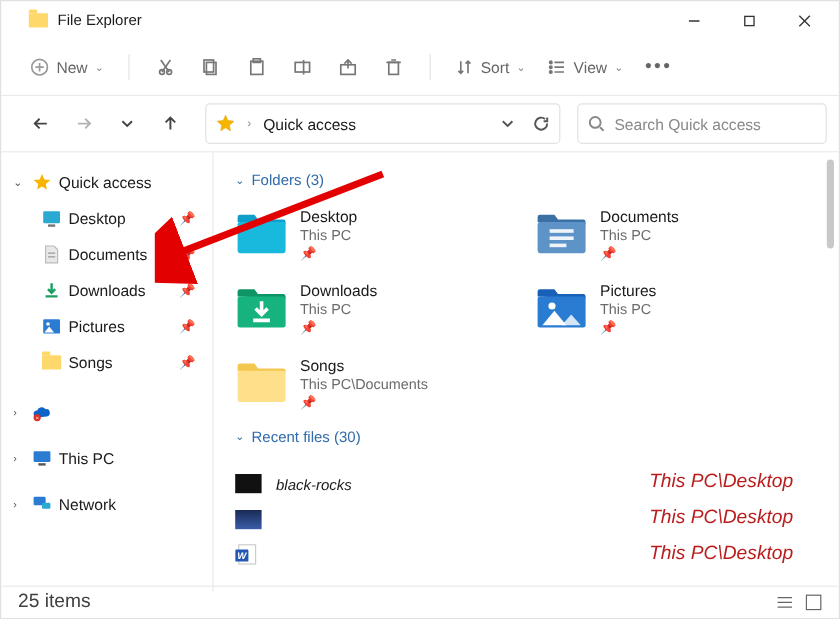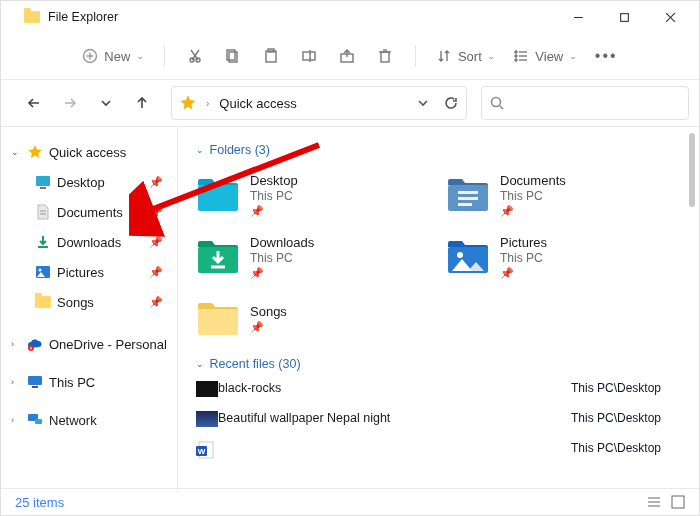--- a/index.html
+++ b/index.html
@@ -5,21 +5,21 @@
 html,body{margin:0;padding:0;font-family:"Segoe UI",Arial,sans-serif;font-size:13px;color:#1a1a1a;background:#fff;}
 body{width:700px;height:516px;overflow:hidden;border:1px solid #e0e0e0;box-sizing:border-box;position:relative;}
 
 .titlebar{height:32px;display:flex;align-items:center;padding:0 6px;margin-left:17px;}
 .titlebar .ico{width:16px;height:16px;margin-right:8px;}
 .titlebar .title{font-size:12.5px;}
 .winctrl{margin-left:auto;display:flex;}
 .winctrl div{width:46px;height:32px;display:flex;align-items:center;justify-content:center;}
 .winctrl svg{width:11px;height:11px;}
 
-.toolbar{height:46px;display:flex;align-items:center;padding:0 24px;gap:18px;border-bottom:1px solid #eaeaea;color:#666;justify-content:center;}
+.toolbar{height:46px;display:flex;align-items:center;padding:0 24px;gap:18px;border-bottom:1px solid #eaeaea;color:#666;}
 .toolbar .slot{display:flex;align-items:center;gap:6px;font-size:13px;}
 .toolbar .iconbtn{width:20px;height:20px;display:flex;align-items:center;justify-content:center;}
 .toolbar svg{width:16px;height:16px;fill:none;stroke:#777;stroke-width:1.4;}
 .toolbar .pipe{width:1px;height:22px;background:#e4e4e4;margin:0 2px;}
 .toolbar .new svg{stroke:#999;}
 .toolbar .caret{font-size:9px;color:#888;}
 
 .navrow{height:46px;display:flex;align-items:center;padding:0 10px 0 18px;gap:6px;border-bottom:1px solid #eaeaea;}
 .navrow .nb{width:30px;height:30px;display:flex;align-items:center;justify-content:center;color:#555;}
 .navrow svg{width:14px;height:14px;fill:none;stroke:#444;stroke-width:1.6;}
@@ -42,26 +42,26 @@
 .section-h{color:#2f6aab;font-size:12.5px;display:flex;align-items:center;gap:6px;margin:4px 0 10px;}
 .section-h .chev{font-size:9px;}
 .folders{display:flex;flex-wrap:wrap;gap:6px 20px;}
 .fcard{width:230px;height:56px;display:flex;align-items:center;gap:10px;}
 .fcard .big{width:44px;height:40px;}
 .fcard .meta{display:flex;flex-direction:column;}
 .fcard .meta .n{font-size:13px;}
 .fcard .meta .p{font-size:12px;color:#6b6b6b;margin-top:1px;}
 .fcard .meta .pin{font-size:11px;color:#888;margin-top:2px;}
 .recent{margin-top:10px;}
-.recent .rrow{height:30px;display:flex;align-items:flex-start;font-size:12.5px;}
+.recent .rrow{height:30px;display:flex;align-items:flex-end;gap:12px;font-size:12.5px;font-style:italic;}
 .recent .rrow .thumb{width:22px;height:16px;background:#222;}
-.recent .rrow .loc{margin-left:auto;color:#0f172a;font-size:12px;padding-right:30px;}
+.recent .rrow .loc{margin-left:auto;color:#b91c1c;font-size:16px;padding-right:30px;}
 .scroll{position:absolute;right:4px;top:6px;width:6px;height:74px;background:#c8c8c8;border-radius:3px;}
 
-.status{position:absolute;left:0;right:0;bottom:0;height:26px;border-top:1px solid #eaeaea;display:flex;align-items:center;padding:0 14px;font-size:13px;color:#3b82f6;}
+.status{position:absolute;left:0;right:0;bottom:0;height:26px;border-top:1px solid #eaeaea;display:flex;align-items:center;padding:0 14px;font-size:16px;color:#404040;}
 .status .vbtns{margin-left:auto;display:flex;gap:10px;color:#666;}
 
 .arrow{position:absolute;left:128px;top:138px;pointer-events:none;}
 
 .fsmall{display:inline-block;width:16px;height:12px;background:#ffd86b;border-radius:1px;position:relative;margin-top:2px;}
 .fsmall:before{content:"";position:absolute;top:-3px;left:0;width:7px;height:3px;background:#ffd86b;border-radius:1px 1px 0 0;}
 </style>
 </head>
 <body>
 
@@ -195,20 +195,21 @@
       <svg viewBox="0 0 14 14">
           <path d="M12 7a5 5 0 1 1-1.8-3.8M12 2v3h-3"></path>
         </svg>
     </div>
   </div>
   <div class="search">
     <svg viewBox="0 0 14 14">
         <circle cx="6" cy="6" r="4.5"></circle>
         <line x1="10" y1="10" x2="13" y2="13"></line>
       </svg>
+    <span>Search Quick access</span>
   </div>
 </div>
 
 <div class="body">
   <div class="sidebar">
     <div class="row">
       <span class="chev">⌄</span>
       <svg class="ic" viewBox="0 0 16 16">
           <path d="M8 1l2 4.5 5 .5-3.8 3.3L12 14 8 11.5 4 14l.8-4.7L1 6l5-.5z" fill="#f7b500"></path>
         </svg>
@@ -254,21 +255,20 @@
       <span class="pin">📌</span>
     </div>
     <div style="height:12px"></div>
     <div class="row">
       <span class="chev">›</span>
       <svg class="ic" viewBox="0 0 16 12">
           <path d="M4 10a3 3 0 010-6 4 4 0 017-1 3 3 0 011 6z" fill="#0d63c7"></path>
           <circle cx="4" cy="10" r="3" fill="#d93025"></circle>
           <text x="4" y="12" font-size="5" fill="#fff" text-anchor="middle">×</text>
         </svg>
-      <span>OneDrive - Personal</span>
     </div>
     <div style="height:8px"></div>
     <div class="row">
       <span class="chev">›</span>
       <svg class="ic" viewBox="0 0 16 14">
           <rect x="1" y="1" width="14" height="9" rx="1" fill="#2a7cd2"></rect>
           <rect x="5" y="11" width="6" height="2" fill="#555"></rect>
         </svg>
       <span>This PC</span>
     </div>
@@ -342,38 +342,38 @@
             <span class="pin">📌</span>
           </div>
       </div>
       <div class="fcard">
         <svg class="big" viewBox="0 0 44 40">
             <path d="M2 10V6a2 2 0 012-2h12l3 4h21a2 2 0 012 2v2z" fill="#f3c74e"></path>
             <rect x="2" y="10" width="40" height="26" rx="2" fill="#ffe08a"></rect>
           </svg>
         <div class="meta">
             <span class="n">Songs</span>
+            <span class="p">This PC\Documents</span>
             <span class="pin">📌</span>
           </div>
       </div>
     </div>
 
     <div class="recent">
       <div class="section-h">
         <span class="chev">⌄</span>
         <span>Recent files (30)</span>
       </div>
       <div class="rrow">
         <span class="thumb" style="background:#111"></span>
         <span>black-rocks</span>
         <span class="loc">This PC\Desktop</span>
       </div>
       <div class="rrow">
         <span class="thumb" style="background:linear-gradient(#1a2a55,#3a5da8)"></span>
-        <span>Beautiful wallpaper Nepal night</span>
         <span class="loc">This PC\Desktop</span>
       </div>
       <div class="rrow">
         <svg width="22" height="18">
             <rect x="3" y="1" width="14" height="16" fill="#fff" stroke="#ccc"></rect>
             <rect x="0" y="5" width="11" height="10" rx="1" fill="#2457b3"></rect>
             <text x="5.5" y="13" font-size="8" font-weight="bold" fill="#fff" text-anchor="middle">W</text>
           </svg>
         <span class="loc">This PC\Desktop</span>
       </div>

